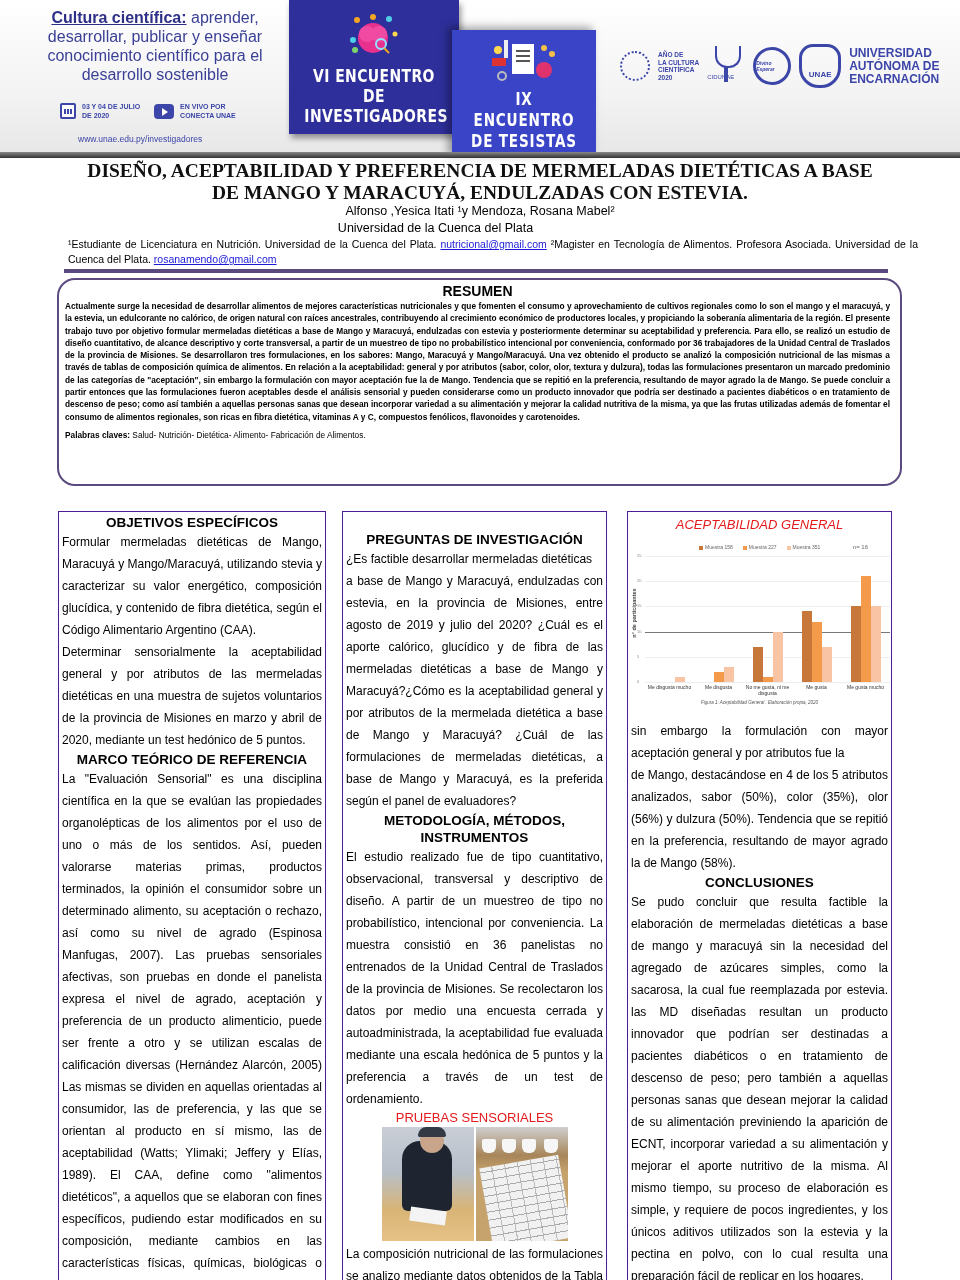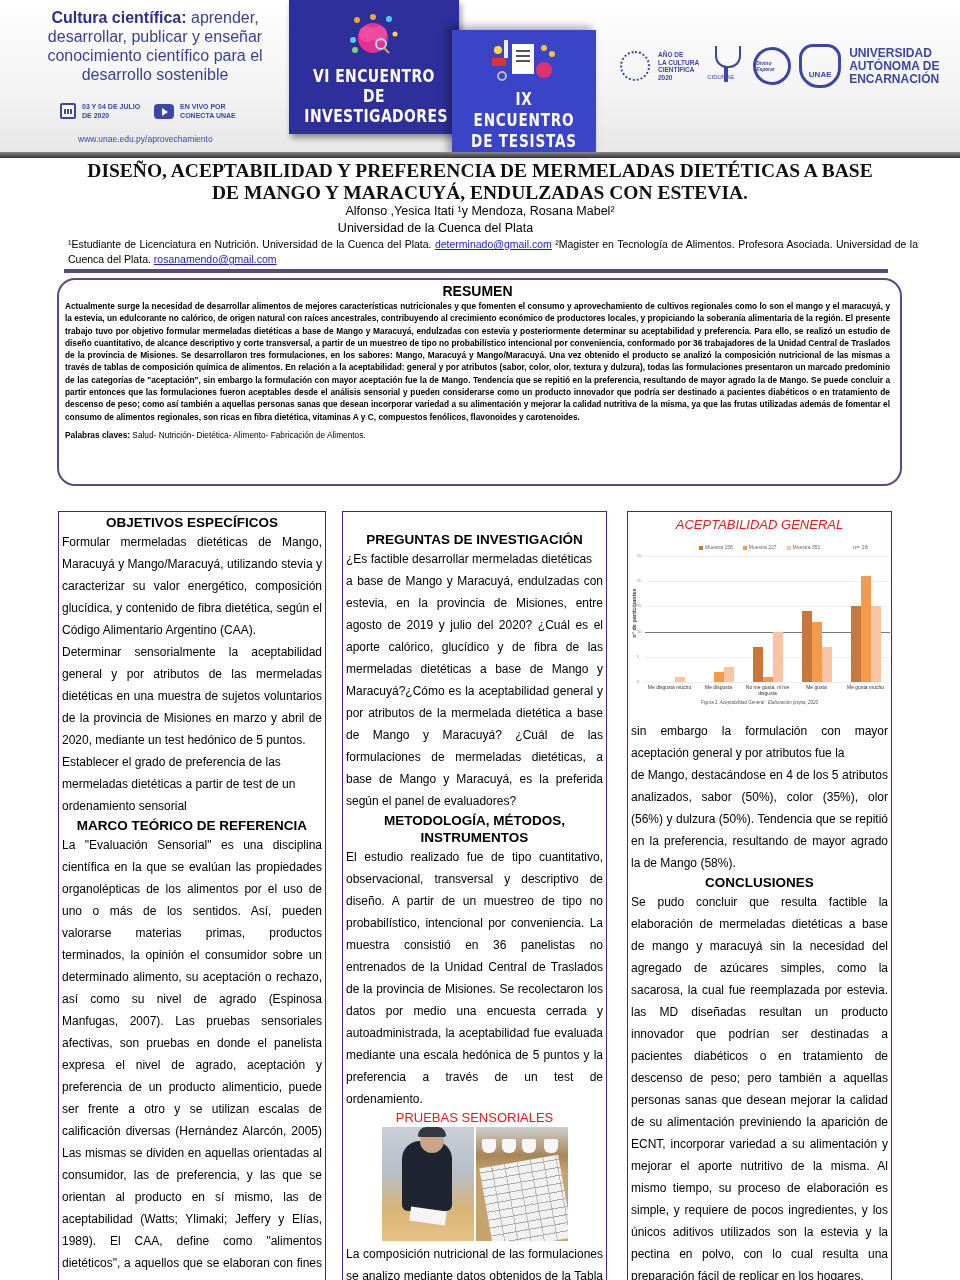--- a/index.html
+++ b/index.html
@@ -6,21 +6,21 @@
   html, body { width: 960px; height: 1280px; background: #ffffff; overflow: hidden; }
   body { position: relative; font-family: "Liberation Sans", sans-serif; color: #000; }
 
   
   .banner { position: absolute; left: 0; top: 0; width: 960px; height: 158px;
     background: linear-gradient(180deg, #ffffff 0%, #f3f3f3 60%, #e6e6e6 100%); }
   .banner-shadow { position: absolute; left: 0; top: 152px; width: 960px; height: 6px;
     background: linear-gradient(180deg, #888 0%, #333 100%); }
   .tagline { position: absolute; left: 30px; top: 8px; width: 250px; text-align: center;
     color: #3a3f96; font-size: 16px; line-height: 19px; }
-  .tagline b { color: #2e2f87; }
+  .tagline b { color: #2e2f87; text-decoration: underline; }
   .event-info { position: absolute; left: 60px; top: 102px; display: flex; gap: 14px; align-items: center; }
   .event-info .item { display: flex; align-items: center; gap: 6px; font-size: 7px; font-weight: bold; color: #3c45a8; line-height: 9px; }
   .cal-icon { width: 16px; height: 16px; border: 2px solid #3c45a8; border-radius: 2px; position: relative; background: #fff; }
   .cal-icon::after { content: ""; position: absolute; left: 2px; top: 4px; width: 8px; height: 5px;
     background: repeating-linear-gradient(90deg, #3c45a8 0 2px, transparent 2px 3px); }
   .play-icon { width: 20px; height: 15px; background: #3c45a8; border-radius: 4px; position: relative; }
   .play-icon::after { content: ""; position: absolute; left: 8px; top: 4px; border-left: 6px solid #fff;
     border-top: 4px solid transparent; border-bottom: 4px solid transparent; }
   .url { position: absolute; left: 78px; top: 134px; font-size: 8.5px; color: #3c45a8; }
 
@@ -115,21 +115,21 @@
   <div class="event-info">
     <div class="item">
       <span class="cal-icon"></span>
       <span><span>03 Y 04 DE JULIO</span><br><span>DE 2020</span></span>
     </div>
     <div class="item">
       <span class="play-icon"></span>
       <span><span>EN VIVO POR</span><br><span>CONECTA UNAE</span></span>
     </div>
   </div>
-  <div class="url">www.unae.edu.py/aprovechamiento</div>
+  <div class="url">www.unae.edu.py/investigadores</div>
 
   <div class="box-vi">
     <svg class="brain" viewBox="0 0 52 44">
       <circle cx="26" cy="26" r="15" fill="#e8318f"></circle>
       <circle cx="20" cy="22" r="8" fill="#f04aa3"></circle>
       <circle cx="32" cy="22" r="8" fill="#f04aa3"></circle>
       <circle cx="34" cy="32" r="5" fill="none" stroke="#8fe3ff" stroke-width="2"></circle>
       <line x1="37" y1="36" x2="42" y2="41" stroke="#f5a623" stroke-width="2"></line>
       <circle cx="10" cy="8" r="3" fill="#f5a623"></circle>
         <circle cx="26" cy="5" r="3" fill="#f5a623"></circle>
@@ -179,35 +179,34 @@
 </div>
 <div class="banner-shadow"></div>
 
 <div class="main-title">
   <div>DISEÑO, ACEPTABILIDAD Y PREFERENCIA DE MERMELADAS DIETÉTICAS A BASE</div>
   <div>DE MANGO Y MARACUYÁ, ENDULZADAS CON ESTEVIA.</div>
 </div>
 <div class="authors">Alfonso ,Yesica Itati ¹y Mendoza, Rosana Mabel²</div>
 <div class="university">Universidad de la Cuenca del Plata</div>
 <div class="affil">
-  <span>¹Estudiante de Licenciatura en Nutrición. Universidad de la Cuenca del Plata. </span><a>determinado@gmail.com</a><span> ²Magister en Tecnología de Alimentos. Profesora Asociada. Universidad de la Cuenca del Plata. </span><a>rosanamendo@gmail.com</a>
+  <span>¹Estudiante de Licenciatura en Nutrición. Universidad de la Cuenca del Plata. </span><a>nutricional@gmail.com</a><span> ²Magister en Tecnología de Alimentos. Profesora Asociada. Universidad de la Cuenca del Plata. </span><a>rosanamendo@gmail.com</a>
 </div>
 <div class="title-rule"></div>
 
 <div class="resumen">
   <h2>RESUMEN</h2>
   <p>Actualmente surge la necesidad de desarrollar alimentos de mejores características nutricionales y que fomenten el consumo y aprovechamiento de cultivos regionales como lo son el mango y el maracuyá, y la estevia, un edulcorante no calórico, de origen natural con raíces ancestrales, contribuyendo al crecimiento económico de productores locales, y propiciando la soberanía alimentaria de la región. El presente trabajo tuvo por objetivo formular mermeladas dietéticas a base de Mango y Maracuyá, endulzadas con estevia y posteriormente determinar su aceptabilidad y preferencia. Para ello, se realizó un estudio de diseño cuantitativo, de alcance descriptivo y corte transversal, a partir de un muestreo de tipo no probabilístico intencional por conveniencia, conformado por 36 trabajadores de la Unidad Central de Traslados de la provincia de Misiones. Se desarrollaron tres formulaciones, en los sabores: Mango, Maracuyá y Mango/Maracuyá. Una vez obtenido el producto se analizó la composición nutricional de las mismas a través de tablas de composición química de alimentos. En relación a la aceptabilidad: general y por atributos (sabor, color, olor, textura y dulzura), todas las formulaciones presentaron un marcado predominio de las categorías de "aceptación", sin embargo la formulación con mayor aceptación fue la de Mango. Tendencia que se repitió en la preferencia, resultando de mayor agrado la de Mango. Se puede concluir a partir entonces que las formulaciones fueron aceptables desde el análisis sensorial y pueden considerarse como un producto innovador que podría ser destinado a pacientes diabéticos o en tratamiento de descenso de peso; como así también a aquellas personas sanas que desean incorporar variedad a su alimentación y mejorar la calidad nutritiva de la misma, ya que las frutas utilizadas además de fomentar el consumo de alimentos regionales, son ricas en fibra dietética, vitaminas A y C, compuestos fenólicos, flavonoides y carotenoides.</p>
   <p class="kw"><b>Palabras claves:</b><span> Salud- Nutrición- Dietética- Alimento- Fabricación de Alimentos.</span></p>
 </div>
 
 <div class="col col1">
   <h3>OBJETIVOS ESPECÍFICOS</h3>
   <p>Formular mermeladas dietéticas de Mango, Maracuyá y Mango/Maracuyá, utilizando stevia y caracterizar su valor energético, composición glucídica, y contenido de fibra dietética, según el Código Alimentario Argentino (CAA).</p>
   <p>Determinar sensorialmente la aceptabilidad general y por atributos de las mermeladas dietéticas en una muestra de sujetos voluntarios de la provincia de Misiones en marzo y abril de 2020, mediante un test hedónico de 5 puntos.</p>
-  <p class="tight">Establecer el grado de preferencia de las mermeladas dietéticas a partir de test de un ordenamiento sensorial</p>
   <h3>MARCO TEÓRICO DE REFERENCIA</h3>
   <p>La "Evaluación Sensorial" es una disciplina científica en la que se evalúan las propiedades organolépticas de los alimentos por el uso de uno o más de los sentidos. Así, pueden valorarse materias primas, productos terminados, la opinión el consumidor sobre un determinado alimento, su aceptación o rechazo, así como su nivel de agrado (Espinosa Manfugas, 2007). Las pruebas sensoriales afectivas, son pruebas en donde el panelista expresa el nivel de agrado, aceptación y preferencia de un producto alimenticio, puede ser frente a otro y se utilizan escalas de calificación diversas (Hernández Alarcón, 2005) Las mismas se dividen en aquellas orientadas al consumidor, las de preferencia, y las que se orientan al producto en sí mismo, las de aceptabilidad (Watts; Ylimaki; Jeffery y Elías, 1989). El CAA, define como "alimentos dietéticos", a aquellos que se elaboran con fines específicos, pudiendo estar modificados en su composición, mediante cambios en las características físicas, químicas, biológicas o bien, por variaciones en su producción, ya sea mediante la adición, sustracción o sustitución de alguno de sus componentes (CAA, 2018). Por su parte la estevia, es un edulcorante no calórico de origen natural, de gran aceptación por no presentar sabor metálico lo que permite su amplia utilización en la industria alimentaria (Durán; Rodríguez.; Cordón y Record, 2012).</p>
 </div>
 
 <div class="col col2">
   <h3>PREGUNTAS DE INVESTIGACIÓN</h3>
   <p class="tight">¿Es factible desarrollar mermeladas dietéticas</p>
   <p>a base de Mango y Maracuyá, endulzadas con estevia, en la provincia de Misiones, entre agosto de 2019 y julio del 2020? ¿Cuál es el aporte calórico, glucídico y de fibra de las mermeladas dietéticas a base de Mango y Maracuyá?¿Cómo es la aceptabilidad general y por atributos de la mermelada dietética a base de Mango y Maracuyá? ¿Cuál de las formulaciones de mermeladas dietéticas, a base de Mango y Maracuyá, es la preferida según el panel de evaluadores?</p>
   <h3>METODOLOGÍA, MÉTODOS, INSTRUMENTOS</h3>
   <p>El estudio realizado fue de tipo cuantitativo, observacional, transversal y descriptivo de diseño. A partir de un muestreo de tipo no probabilístico, intencional por conveniencia. La muestra consistió en 36 panelistas no entrenados de la Unidad Central de Traslados de la provincia de Misiones. Se recolectaron los datos por medio una encuesta cerrada y autoadministrada, la aceptabilidad fue evaluada mediante una escala hedónica de 5 puntos y la preferencia a través de un test de ordenamiento.</p>

